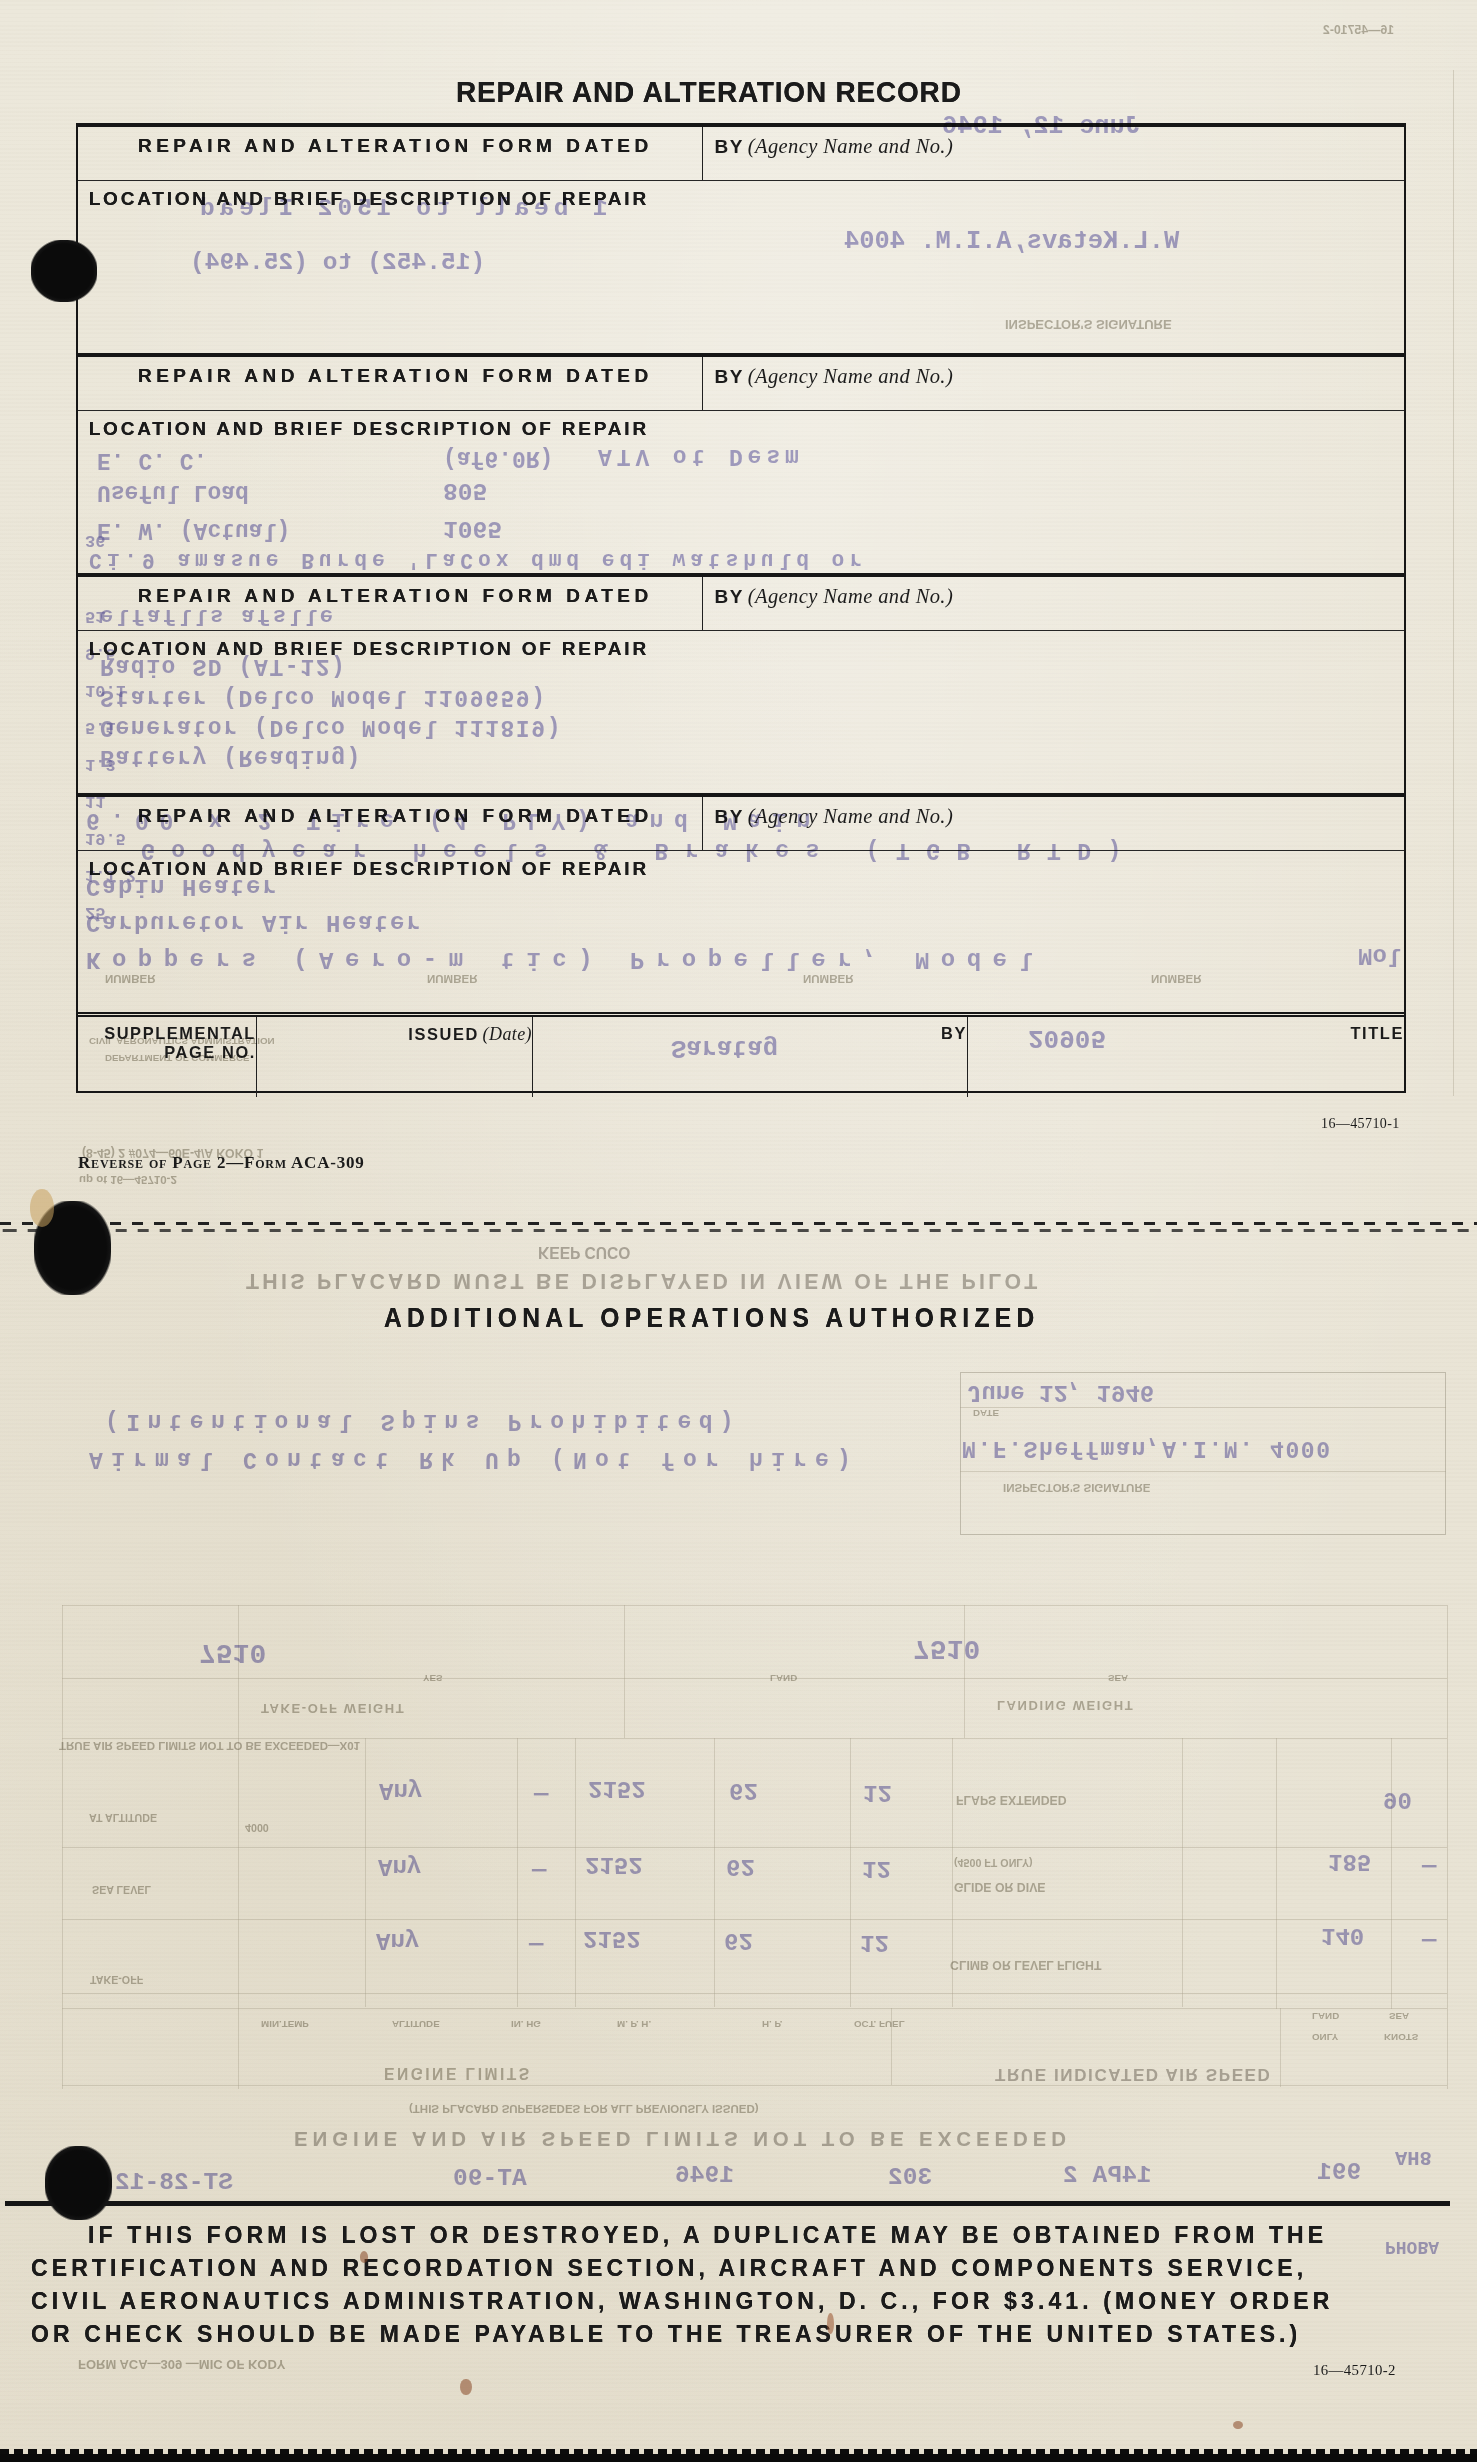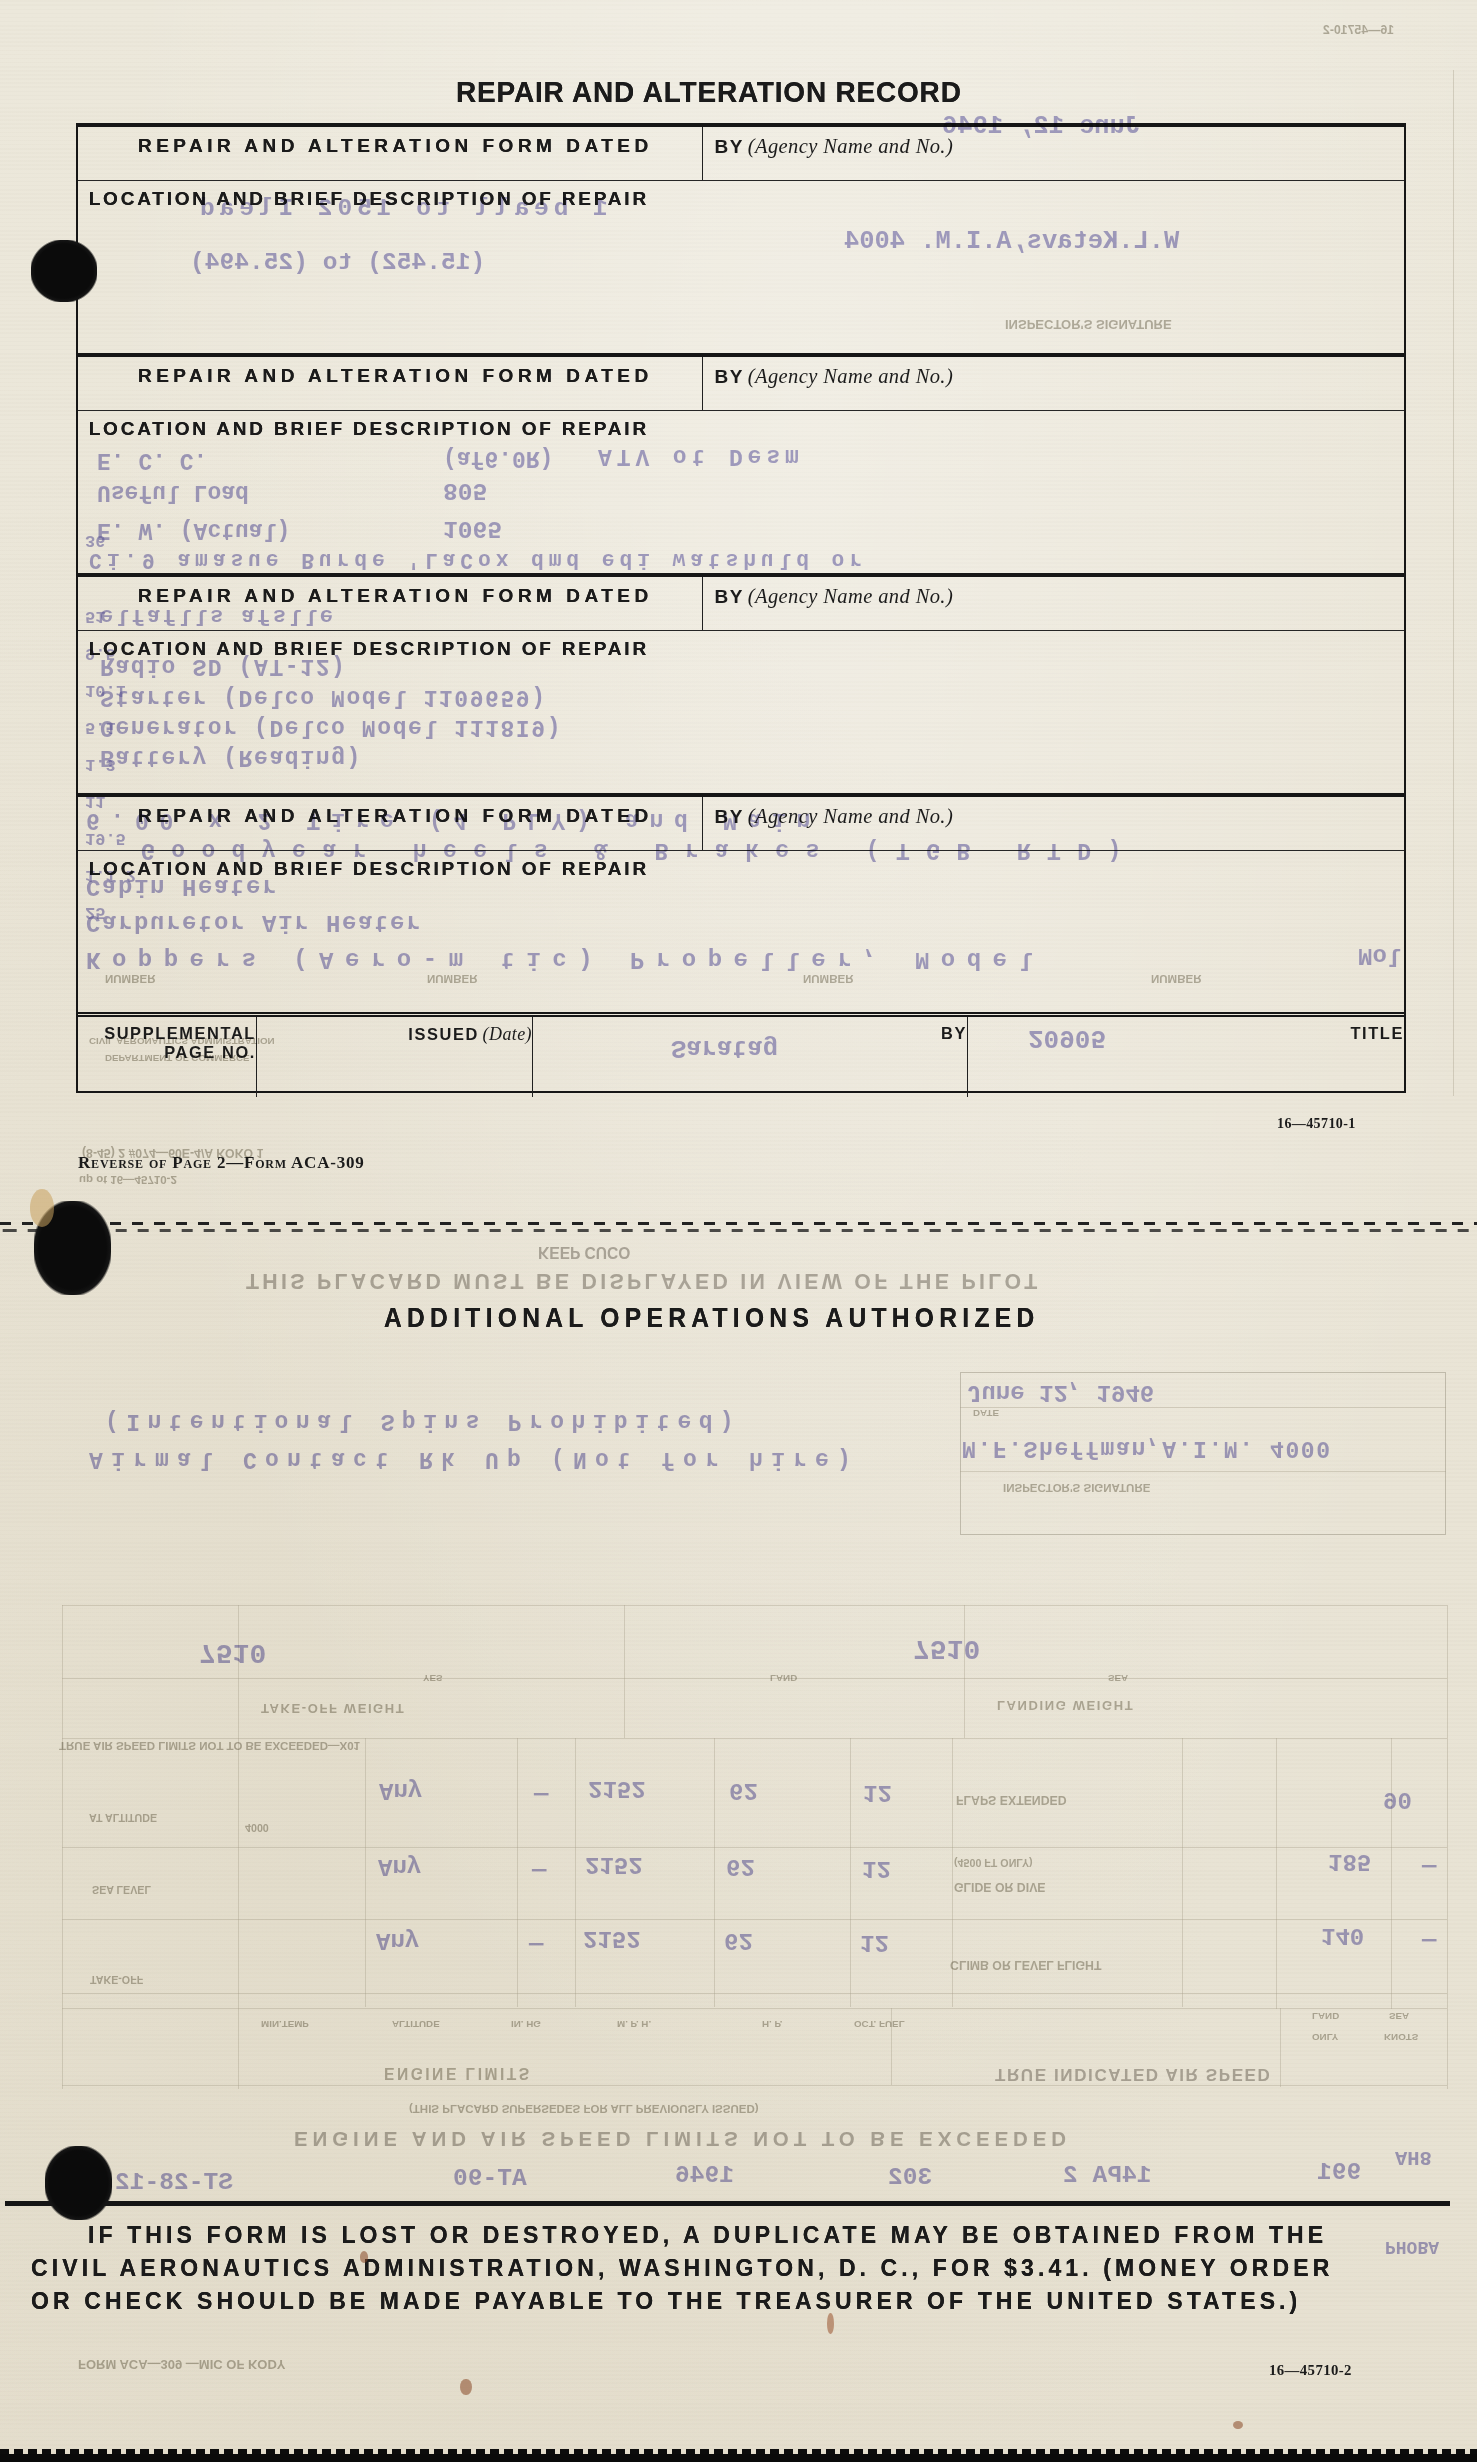--- a/index.html
+++ b/index.html
@@ -28,21 +28,21 @@
   .by-strong{font-size:19px;font-weight:700;letter-spacing:1.6px;}
   .agency{font-family:"Liberation Serif",serif;font-style:italic;font-size:20.5px;letter-spacing:0.4px;}
   .sup-row{position:absolute;left:0;right:0;top:885px;height:85px;border-top:5.7px double #161616;
     box-sizing:border-box;display:flex;}
   .sup-cell{box-sizing:border-box;padding:7.4px 0 0 10.7px;text-align:right;}
   .sup-cell+.sup-cell{border-left:1.6px solid #202020;}
   .sup-c1{width:178px;} .sup-c2{width:276px;} .sup-c3{width:435px;} .sup-c4{flex:1;}
   .sup-label{font-size:16.4px;font-weight:700;letter-spacing:1.6px;white-space:nowrap;}
   .footer-left{position:absolute;left:78px;top:1105px;font-family:"Liberation Serif",serif;
     font-weight:700;font-size:17px;font-variant:small-caps;letter-spacing:0.8px;margin-top:48px;}
-  .code{position:absolute;font-family:"Liberation Serif",serif;font-weight:700;font-size:14px;letter-spacing:0.4px;}
+  .code{position:absolute;font-family:"Liberation Serif",serif;font-weight:400;font-size:14px;letter-spacing:0.4px;margin-left:44px;}
   .heading2{position:absolute;left:384px;top:1304px;font-size:24.6px;font-weight:700;
     letter-spacing:5.3px;transform:scaleY(1.1);white-space:nowrap;text-shadow:0 0 0.6px #111;}
   .perf{position:absolute;left:0;width:1477px;height:3.3px;
     background:repeating-linear-gradient(90deg,#222 0 10.7px,rgba(0,0,0,0) 10.7px 22px);}
   .notice{position:absolute;left:31px;top:2219px;width:1420px;font-weight:700;font-size:23px;
     letter-spacing:4.1px;line-height:33px;white-space:nowrap;text-shadow:0 0 0.5px #111;}
   .notice .l1{text-indent:57px;}
   .black-rule{position:absolute;left:4.9px;top:2201px;width:1445px;height:4.9px;background:#151515;}
   .bottom-dash{position:absolute;left:0;top:2449px;width:1477px;height:5.7px;
     background:repeating-linear-gradient(90deg,#0c0c0c 0 9px,rgba(0,0,0,0) 9px 14px);}
@@ -129,20 +129,21 @@
 
   <div class="perf" style="top:1222px;"></div>
   <div class="perf" style="top:1229px;background-position-x:5.7px;opacity:.8;"></div>
 
   <div class="heading2">ADDITIONAL OPERATIONS AUTHORIZED</div>
 
   <div class="black-rule"></div>
 
   <div class="notice">
     <div class="l1">IF THIS FORM IS LOST OR DESTROYED, A DUPLICATE  MAY BE OBTAINED FROM THE</div>
+    <div>CERTIFICATION AND RECORDATION SECTION, AIRCRAFT AND COMPONENTS SERVICE,</div>
     <div>CIVIL AERONAUTICS ADMINISTRATION, WASHINGTON, D. C., FOR $3.41.  (MONEY ORDER</div>
     <div>OR CHECK SHOULD BE MADE PAYABLE TO THE TREASURER OF THE UNITED STATES.)</div>
   </div>
 
   <span class="code" style="left:1269px;top:2362px;font-size:14.8px;">16—45710-2</span>
 
   <div class="bottom-dash"></div>
   <div class="bottom-bar"></div>
 
   <div id="marks-layer">

